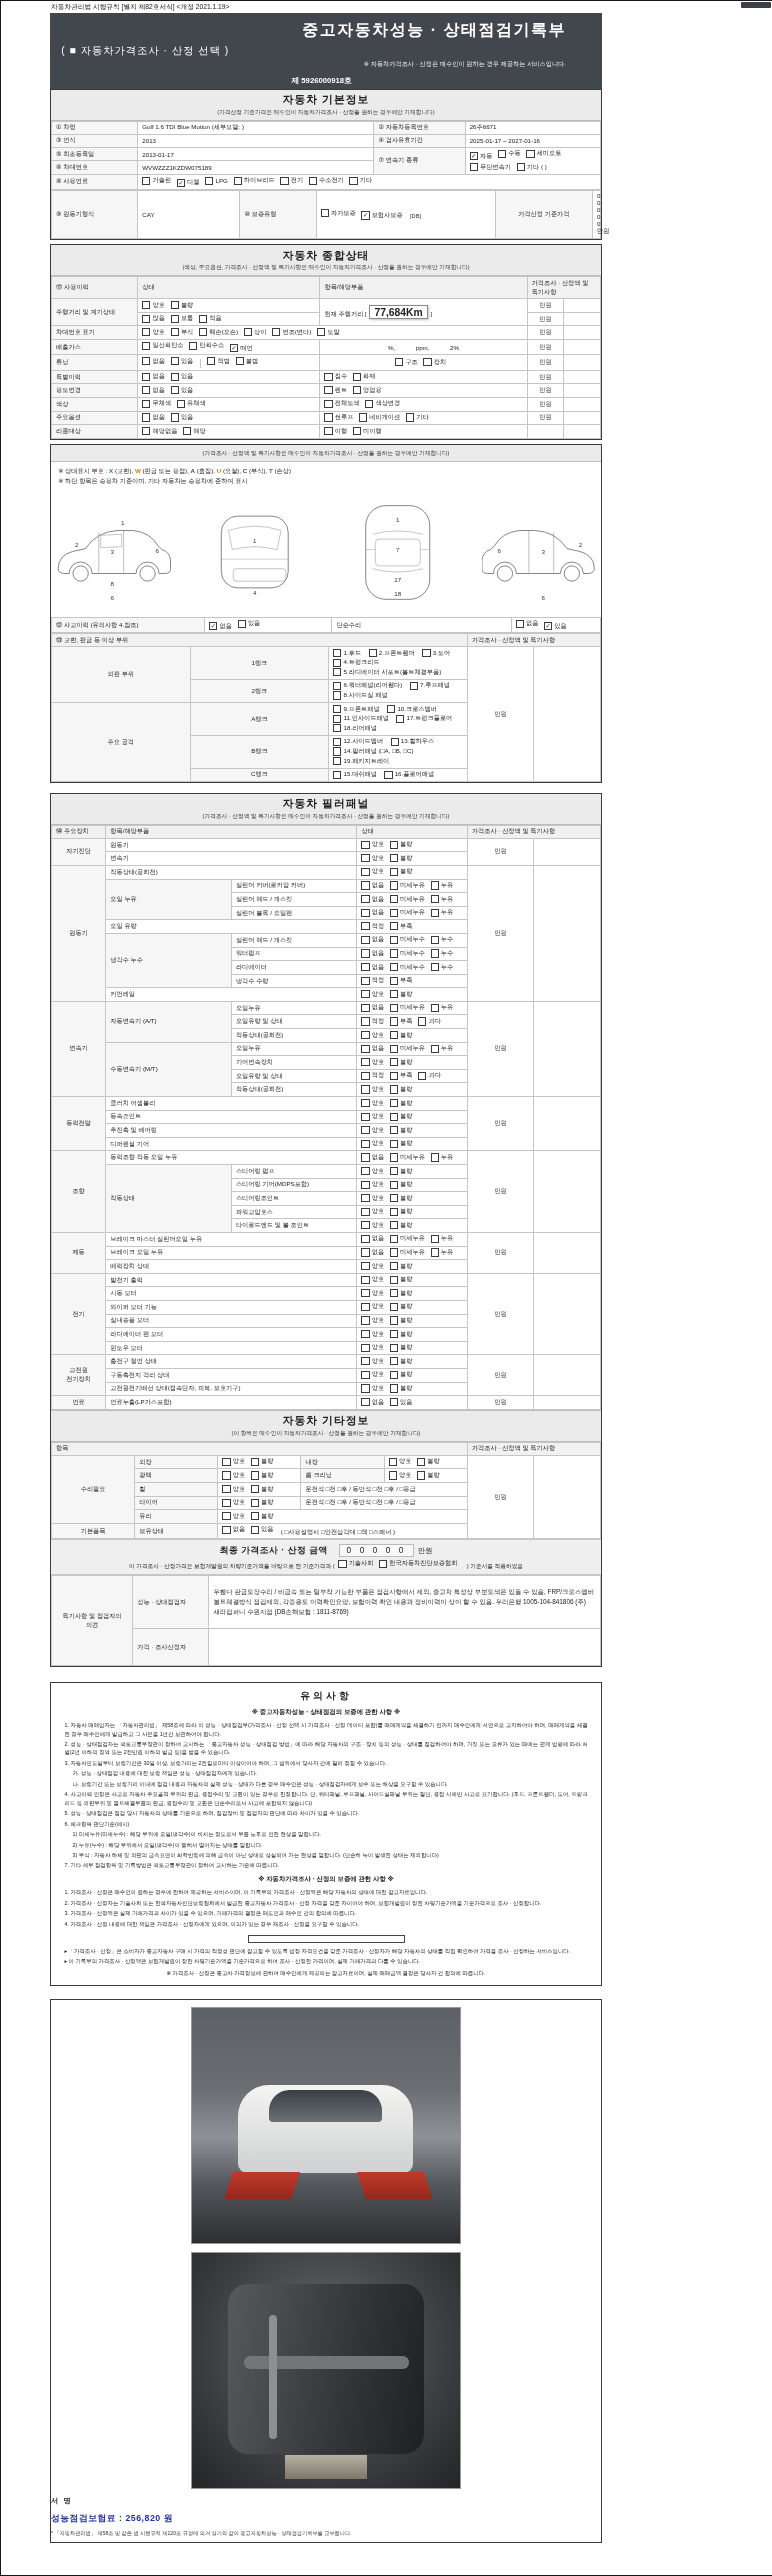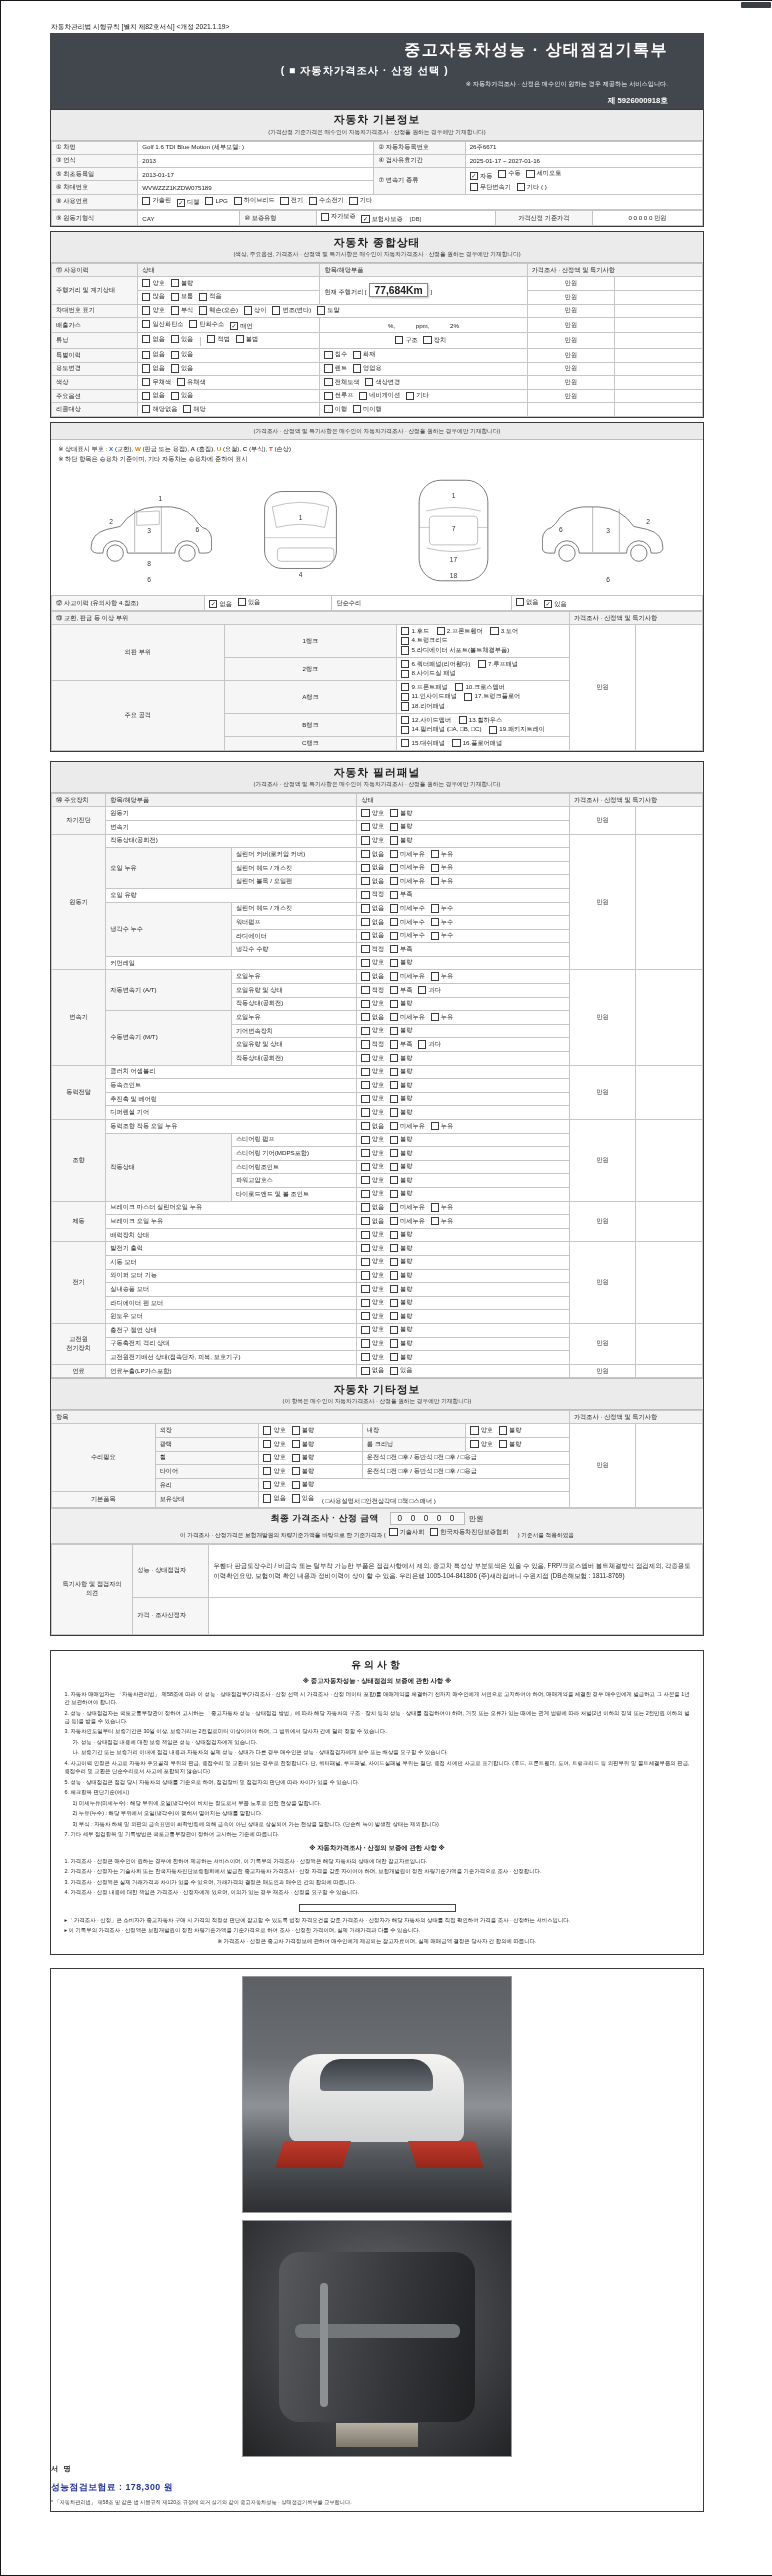--- a/index.html
+++ b/index.html
@@ -1,27 +1,27 @@
 <!DOCTYPE html>
 <html style="font-size:8.2px"><head>
 <meta charset="utf-8">
 <style>
   html,body{margin:0;padding:0;background:#e9e9e9;}
   .page{position:relative;width:773px;height:2576px;background:#ffffff;border:0.5px solid #15171a;
         font-family:"Liberation Sans","DejaVu Sans",sans-serif;color:#222;overflow:hidden;box-sizing:border-box;}
-  .content{position:absolute;left:49px;top:22px;width:654px;}
+  .content{position:absolute;left:49px;top:2px;width:552px;}
   .regnote{font-size:6.7px;color:#111;margin:0 0 1px 1px;}
   .corner-badge{position:absolute;top:0.5px;right:1px;width:30px;height:6.7px;background:#3a3f46;border-radius:1px;}
 
   
   .dochead{background:#42464d;color:#fff;padding:7.2px 36px 3.1px 11.3px;}
   .dochead .t1{font-size:16px;font-weight:bold;letter-spacing:1.5px;text-align:right;}
-  .dochead .t2{font-size:10.3px;font-weight:bold;text-align:center;margin-top:3.1px;letter-spacing:1px;}
+  .dochead .t2{font-size:10.3px;font-weight:normal;text-align:left;margin-top:3.1px;letter-spacing:1px;}
   .dochead .t3{font-size:6.2px;text-align:right;margin-top:2.1px;color:#f2f2f2;}
-  .dochead .docno{font-size:7.7px;font-weight:bold;text-align:right;margin-top:6.2px;margin-left:16px;}
+  .dochead .docno{font-size:7.7px;font-weight:bold;text-align:center;margin-top:6.2px;margin-left:16px;}
 
   .box{border:1px solid #3a3a3a;border-top-width:1.5px;background:#fff;}
   .secband{background:#ebebeb;border-bottom:0.5px solid #bdbdbd;text-align:center;padding:3.6px 0 3.1px 0;}
   .secband .st{font-size:10.8px;font-weight:bold;letter-spacing:1px;}
   .secband .ss{font-size:5.7px;color:#333;margin-top:1.5px;}
 
   table{width:100%;border-collapse:collapse;table-layout:fixed;}
   td,th{border:0.5px solid #c6c6c6;padding:1.5px 4.1px;font-size:6.2px;vertical-align:middle;word-break:keep-all;}
   .lab{background:#f6f6f6;}
   .hd{background:#f1f1f1;text-align:left;font-weight:normal;}
@@ -1270,20 +1270,20 @@
           <div class="floor"></div>
       </div>
       <div class="photo ph2">
         <div class="under"></div>
           <div class="axle"></div>
           <div class="pipe"></div>
           <div class="ramp"></div>
       </div>
       <div class="signarea">
         <div class="sg">서명</div>
-        <div class="fee">성능점검보험료 : 178,300 원</div>
+        <div class="fee">성능점검보험료 : 256,820 원</div>
         <div class="ft">* 「자동차관리법」 제58조 및 같은 법 시행규칙 제120조 규정에 의거 상기와 같이 중고자동차성능 · 상태점검기록부를 교부합니다.</div>
       </div>
     </div>
 
   </div>
 </div>
 
 
 </body></html>

